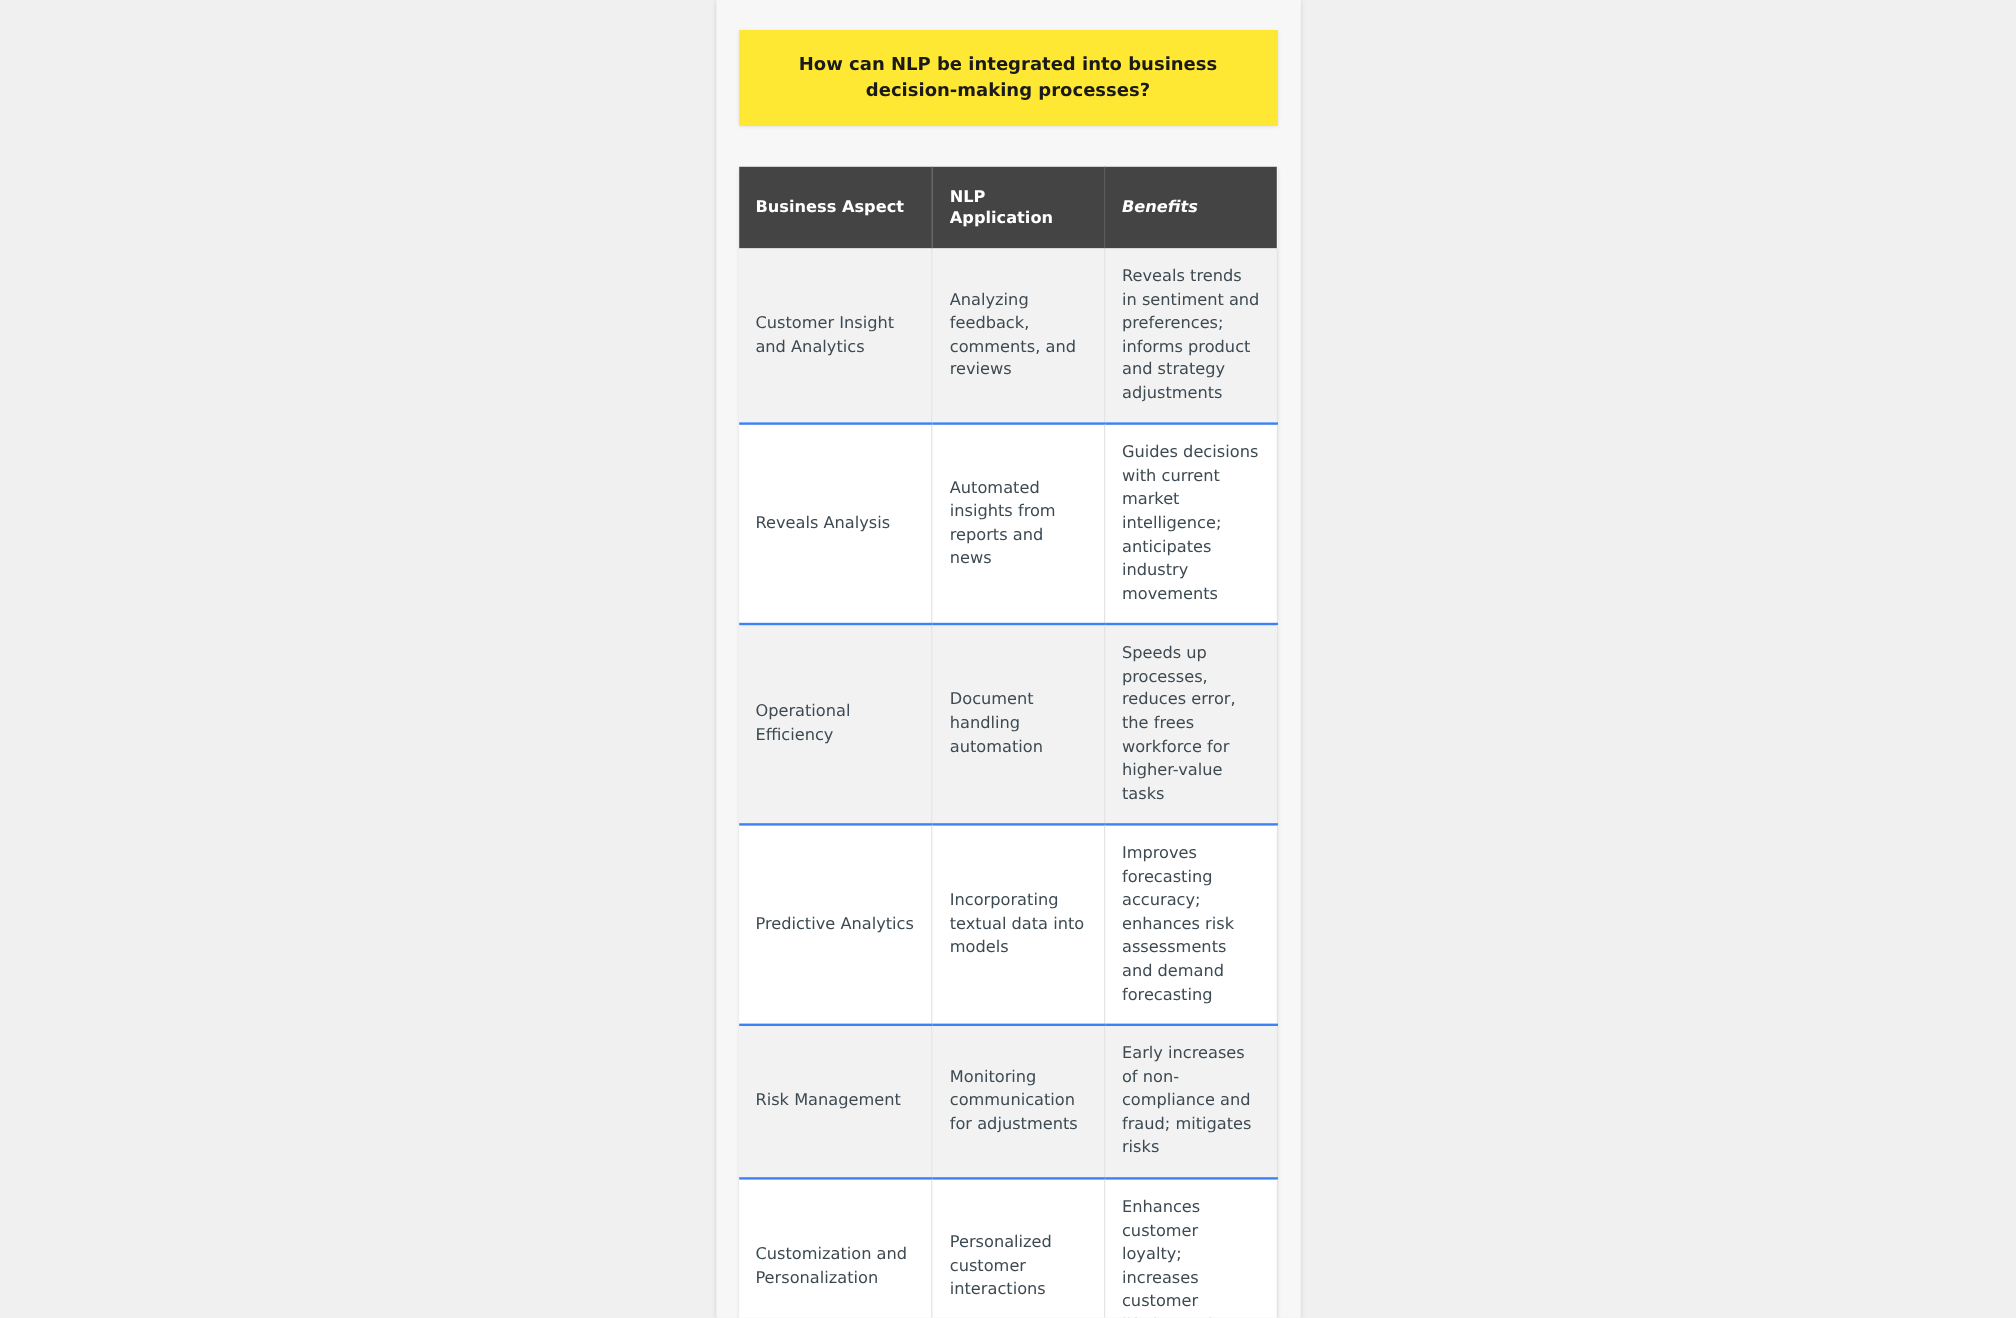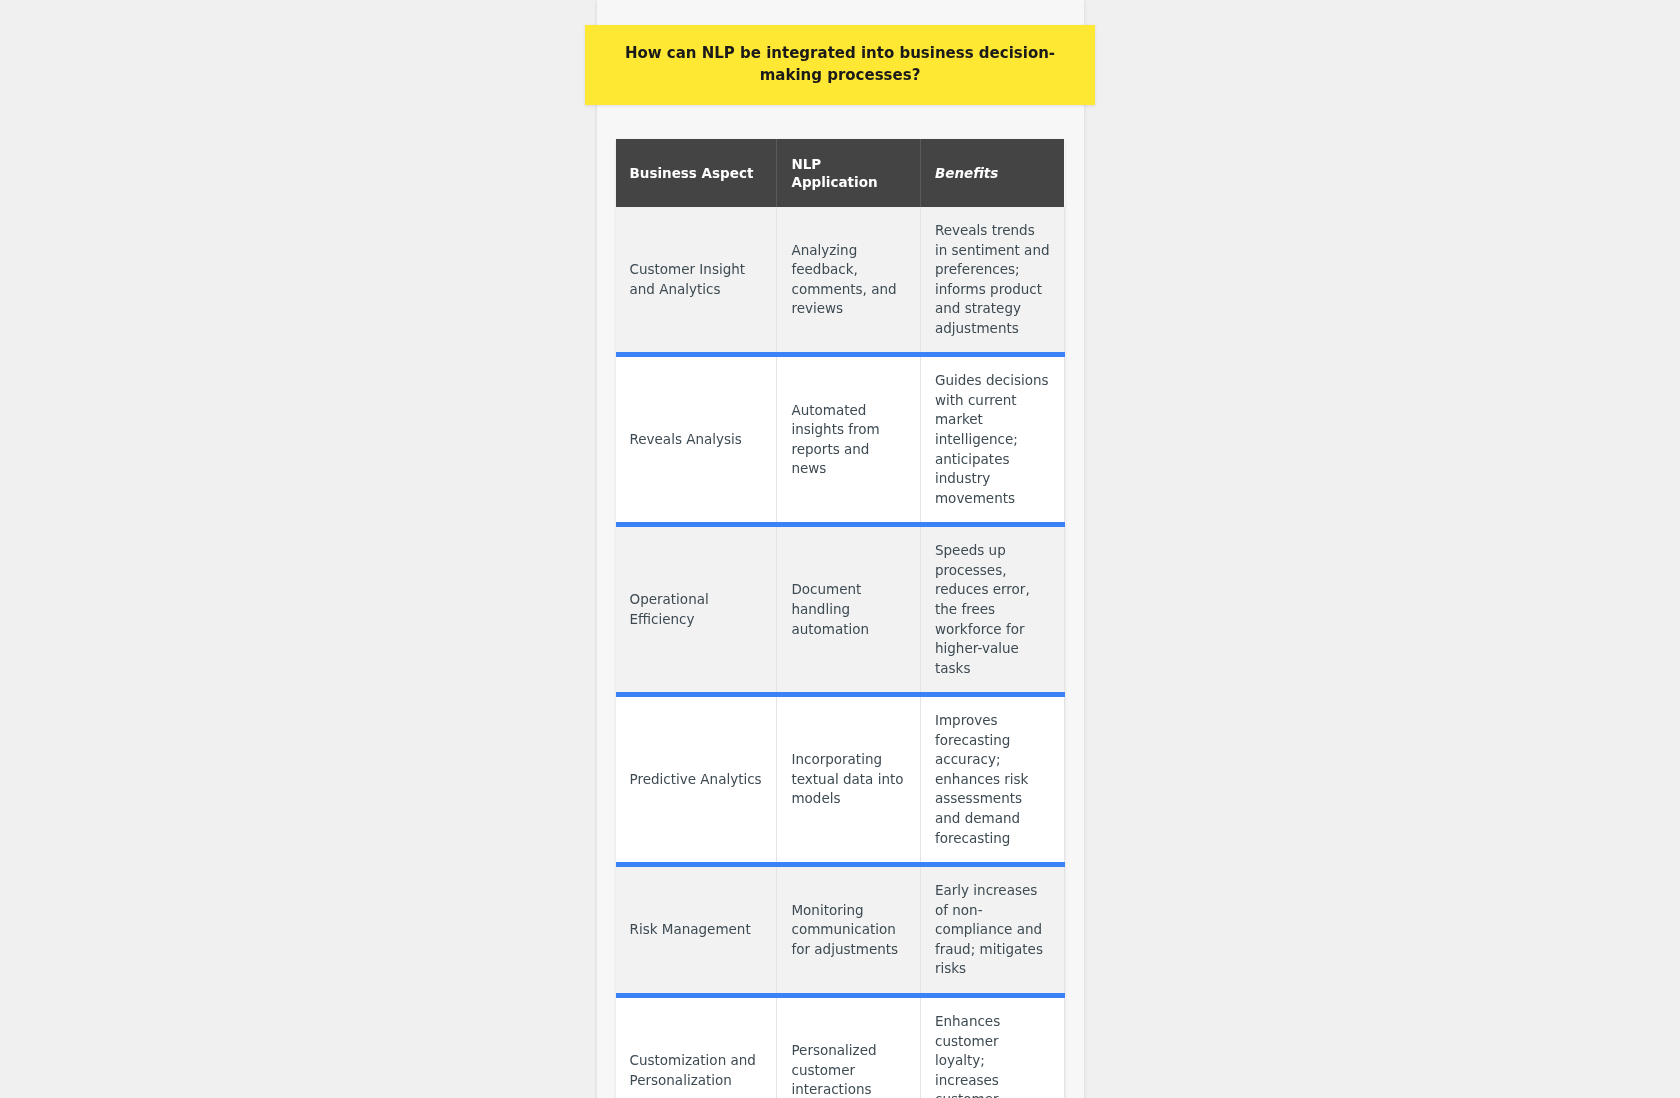--- a/index.html
+++ b/index.html
@@ -28,21 +28,21 @@
     min-height: 1040px;
     background: #f7f7f7;
     box-shadow: 0 1px 4px rgba(0,0,0,0.12);
     padding: 0;
     display: flex;
     flex-direction: column;
     align-items: center;
   }
 
   .title-banner {
-    width: 510px;
+    width: 449px;
     box-sizing: border-box;
     margin-top: 25px;
     background: #ffe833;
     color: #1a1a1a;
     font-size: 15px;
     font-weight: bold;
     line-height: 1.45;
     text-align: center;
     padding: 18px 22px;
     box-shadow: 0 1px 3px rgba(0,0,0,0.10);
@@ -76,21 +76,21 @@
     font-style: italic;
   }
 
   table.data-table tbody td {
     font-size: 13.5px;
     color: #3d4a52;
     line-height: 1.45;
     padding: 14px 14px;
     vertical-align: middle;
     border-right: 1px solid #e4e4e4;
-    border-bottom: 5px solid #3b82f6;
+    border-bottom: 2px solid #3b82f6;
   }
   table.data-table tbody td:last-child {
     border-right: 1px solid #e4e4e4;
   }
 
   table.data-table tbody tr:nth-child(odd) td {
     background: #f2f2f2;
   }
   table.data-table tbody tr:nth-child(even) td {
     background: #ffffff;

